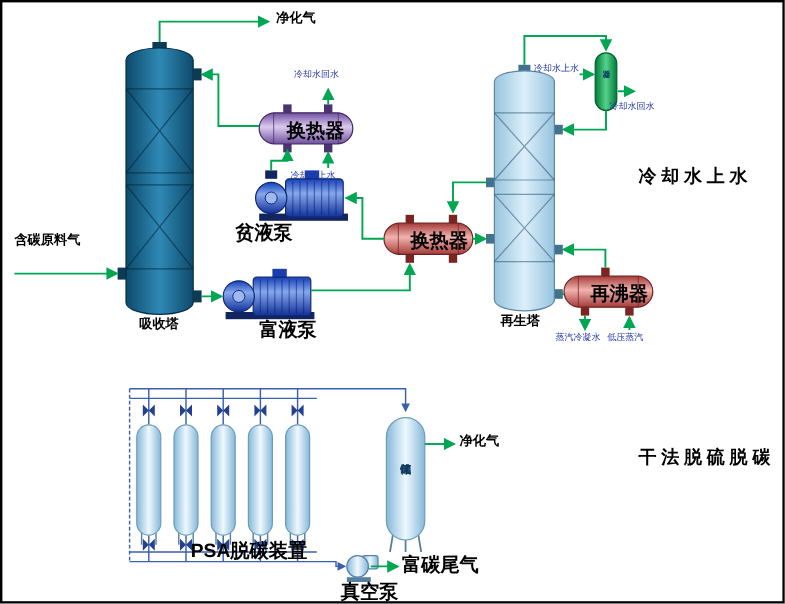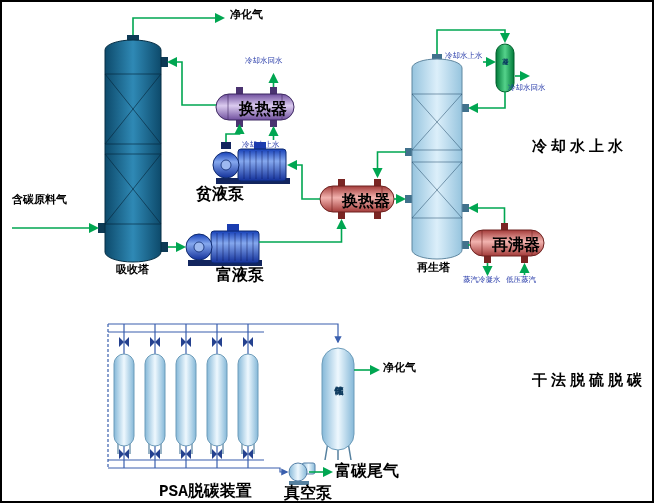--- a/index.html
+++ b/index.html
@@ -1,17 +1,17 @@
 <!DOCTYPE html>
 <html><head>
 <meta charset="utf-8">
 <style>
   html,body{margin:0;padding:0;background:#888;}
   #frame{position:relative;width:650px;height:499px;border:2px solid #000;background:#fff;overflow:hidden;
-         font-family:Liberation Mono, monospace;text-align:right;}
+         font-family:Liberation Sans, sans-serif;text-align:right;}
   svg{position:absolute;left:0;top:0;}
   .lbl{position:absolute;white-space:nowrap;color:#000;font-size:11px;font-weight:bold;line-height:1;}
   .eq{font-size:16px;}
   .sm{color:#2438a8;font-size:7.5px;font-weight:normal;}
   .vert{writing-mode:vertical-rl;text-orientation:upright;}
   .title-big{font-size:15px;letter-spacing:4px;font-weight:bold;}
 </style>
 </head>
 <body>
 
@@ -207,19 +207,19 @@
 <div class="lbl sm" style="left:243px;top:56px;">冷却水回水</div>
 <div class="lbl sm" style="left:240px;top:140px;">冷却水上水</div>
 <div class="lbl sm" style="left:443px;top:51px;">冷却水上水</div>
 <div class="lbl sm" style="left:506px;top:83px;">冷却水回水</div>
 <div class="lbl sm" style="left:461px;top:275px;">蒸汽冷凝水</div>
 <div class="lbl sm" style="left:504px;top:275px;">低压蒸汽</div>
 
 <div class="lbl title-big" style="left:530px;top:138px;">冷却水上水</div>
 <div class="lbl title-big" style="left:530px;top:372px;">干法脱硫脱碳</div>
 
-<div class="lbl eq" style="left:157px;top:482px;">PSA脱碳装置</div>
+<div class="lbl eq" style="left:157px;top:450px;">PSA脱碳装置</div>
 <div class="lbl vert" style="left:331px;top:377px;font-size:9px;color:#0d3a5e;">储气罐</div>
 <div class="lbl" style="left:381px;top:361px;">净化气</div>
 <div class="lbl eq" style="left:333px;top:462px;">富碳尾气</div>
 <div class="lbl eq" style="left:282px;top:484px;">真空泵</div>
 
 </div>
 
 </body></html>

